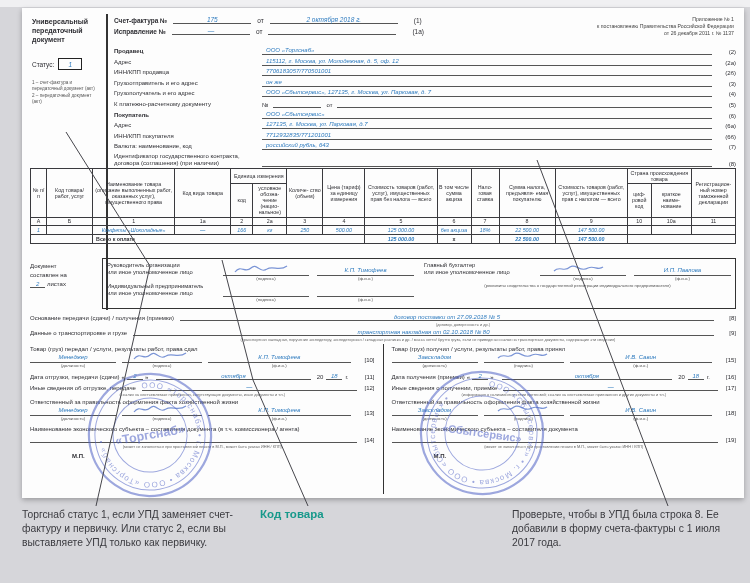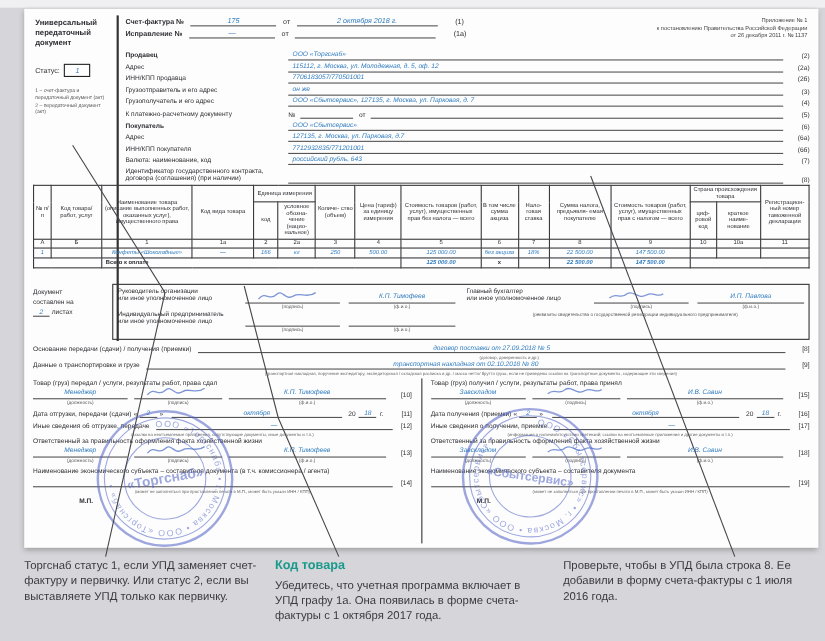--- a/index.html
+++ b/index.html
@@ -520,19 +520,18 @@
 
 <svg class="callouts" width="750" height="583">
   <polyline points="66,132 150,266 96,506" fill="none" stroke="#46464c" stroke-width="1"></polyline>
   <polyline points="222,260 253,380 308,506" fill="none" stroke="#46464c" stroke-width="1"></polyline>
   <polyline points="537,160 668,506" fill="none" stroke="#46464c" stroke-width="1"></polyline>
 </svg>
 
 <div class="ann" style="left:22px;width:228px;">
   <p>Торгснаб статус 1, если УПД заменяет счет-фактуру и первичку. Или статус 2, если вы выставляете УПД только как первичку.</p>
 </div>
-<div class="ann" style="left:250px;width:232px;">
+<div class="ann" style="left:260px;width:232px;">
   <h3>Код товара</h3>
-  <p>Убедитесь, что учетная программа включает в УПД графу 1а. Она появилась в форме счета-фактуры с 1 октября 2017 года.</p>
 </div>
 <div class="ann" style="left:512px;width:232px;">
-  <p>Проверьте, чтобы в УПД была строка 8. Ее добавили в форму счета-фактуры с 1 июля 2016 года.</p>
+  <p>Проверьте, чтобы в УПД была строка 8. Ее добавили в форму счета-фактуры с 1 июля 2017 года.</p>
 </div>
 
 </body></html>

